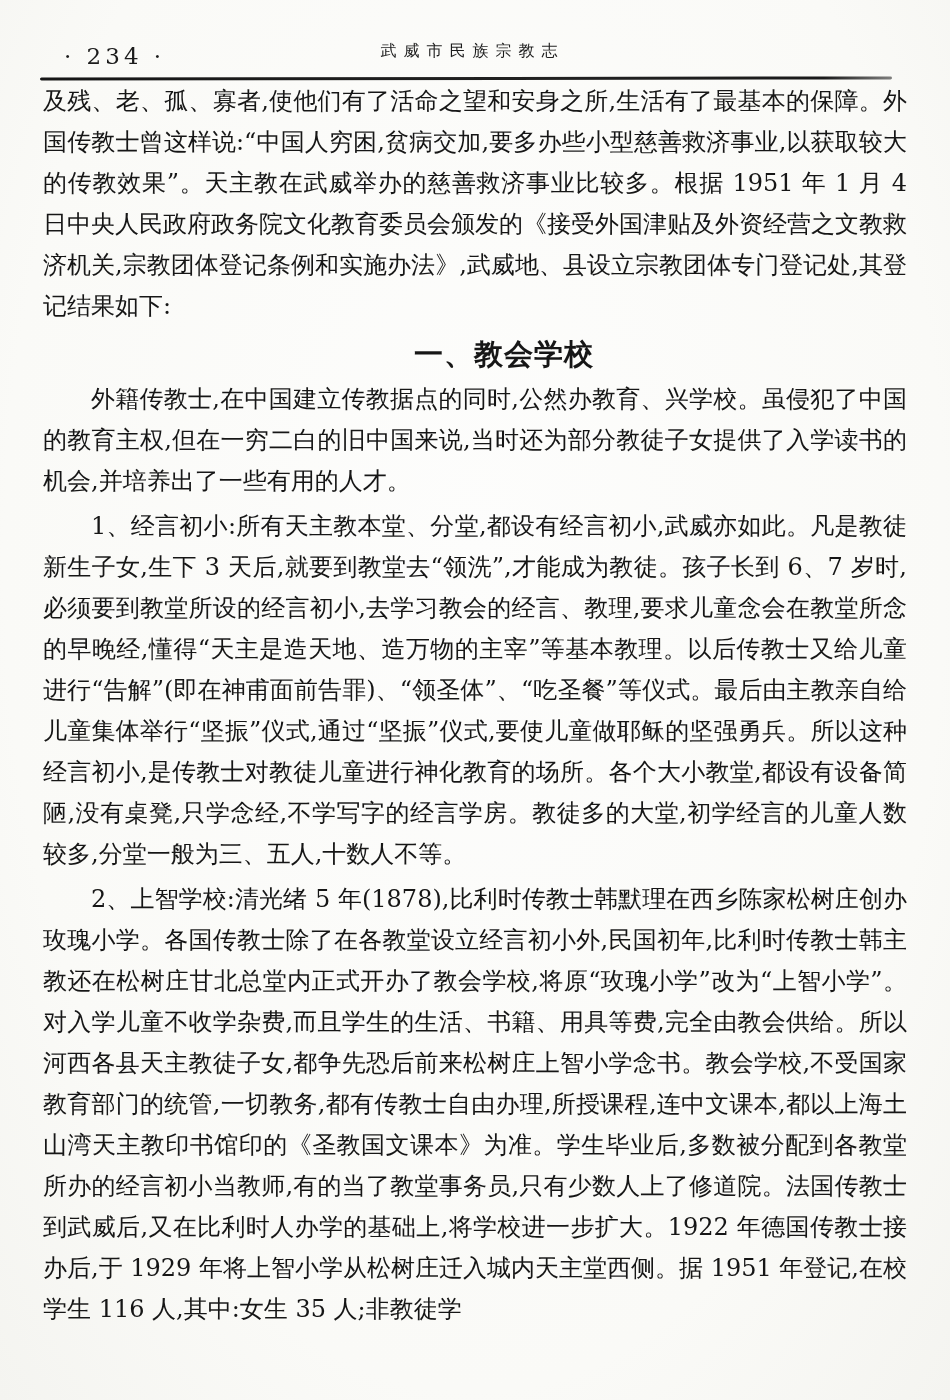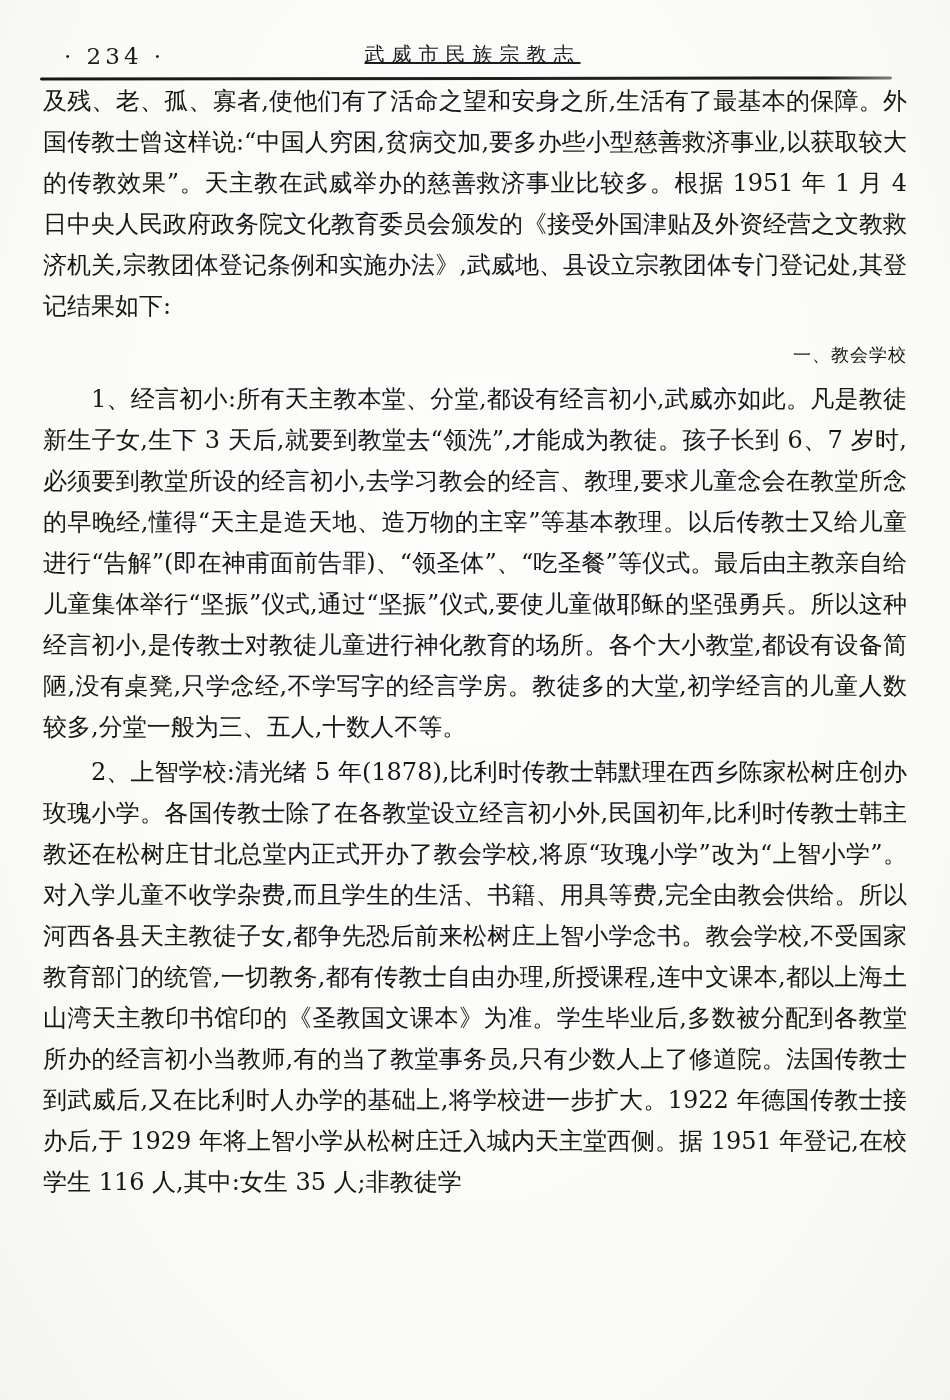--- a/index.html
+++ b/index.html
@@ -29,24 +29,23 @@
     font-size: 23px;
     letter-spacing: 4px;
     color: #1c1c1c;
   }
   .book-title {
     position: absolute;
     left: 0;
     right: 0;
     top: 1px;
     text-align: center;
-    font-size: 20px;
+    font-size: 16px;
     letter-spacing: 7px;
     color: #1c1c1c;
-    text-decoration: underline;
   }
   .head-rule {
     position: absolute;
     top: 77px;
     left: 40px;
     width: 852px;
     height: 3px;
     background: linear-gradient(to right, #161616 0%, #222 60%, #1a1a1a 92%, rgba(26,26,26,0.55) 100%);
     transform: rotate(-0.08deg);
     border-radius: 2px;
@@ -65,39 +64,40 @@
     text-align: justify;
     text-align-last: auto;
     text-justify: inter-character;
     word-break: break-all;
   }
   .para.continuation { text-indent: 0; margin-top: 0; }
   .para.paragraph   { text-indent: 2em; margin-top: 4px; }
   .para.heading {
     text-indent: 2em;
     margin-top: 7px;
-    font-weight: 400;
+    font-weight: 700;
     font-family: "DejaVu Sans", "Liberation Sans", sans-serif;
-    font-size: 18px;
-    text-align: right;
+    font-size: 29px;
+    text-align: center;
     letter-spacing: 1px;
   }
 </style>
 </head>
 <body>
 
 <div class="page">
 
   <div class="running-head">
     <span class="page-number">· 234 ·</span>
     <span class="book-title">武威市民族宗教志</span>
   </div>
 
   <div class="head-rule"></div>
 
   <div class="page-body">
       <div class="para continuation">及残、老、孤、寡者,使他们有了活命之望和安身之所,生活有了最基本的保障。外国传教士曾这样说:“中国人穷困,贫病交加,要多办些小型慈善救济事业,以获取较大的传教效果”。天主教在武威举办的慈善救济事业比较多。根据 1951 年 1 月 4 日中央人民政府政务院文化教育委员会颁发的《接受外国津贴及外资经营之文教救济机关,宗教团体登记条例和实施办法》,武威地、县设立宗教团体专门登记处,其登记结果如下:</div>
       <div class="para heading">一、教会学校</div>
+      <div class="para paragraph">外籍传教士,在中国建立传教据点的同时,公然办教育、兴学校。虽侵犯了中国的教育主权,但在一穷二白的旧中国来说,当时还为部分教徒子女提供了入学读书的机会,并培养出了一些有用的人才。</div>
       <div class="para paragraph">1、经言初小:所有天主教本堂、分堂,都设有经言初小,武威亦如此。凡是教徒新生子女,生下 3 天后,就要到教堂去“领洗”,才能成为教徒。孩子长到 6、7 岁时,必须要到教堂所设的经言初小,去学习教会的经言、教理,要求儿童念会在教堂所念的早晚经,懂得“天主是造天地、造万物的主宰”等基本教理。以后传教士又给儿童进行“告解”(即在神甫面前告罪)、“领圣体”、“吃圣餐”等仪式。最后由主教亲自给儿童集体举行“坚振”仪式,通过“坚振”仪式,要使儿童做耶稣的坚强勇兵。所以这种经言初小,是传教士对教徒儿童进行神化教育的场所。各个大小教堂,都设有设备简陋,没有桌凳,只学念经,不学写字的经言学房。教徒多的大堂,初学经言的儿童人数较多,分堂一般为三、五人,十数人不等。</div>
       <div class="para paragraph">2、上智学校:清光绪 5 年(1878),比利时传教士韩默理在西乡陈家松树庄创办玫瑰小学。各国传教士除了在各教堂设立经言初小外,民国初年,比利时传教士韩主教还在松树庄甘北总堂内正式开办了教会学校,将原“玫瑰小学”改为“上智小学”。对入学儿童不收学杂费,而且学生的生活、书籍、用具等费,完全由教会供给。所以河西各县天主教徒子女,都争先恐后前来松树庄上智小学念书。教会学校,不受国家教育部门的统管,一切教务,都有传教士自由办理,所授课程,连中文课本,都以上海土山湾天主教印书馆印的《圣教国文课本》为准。学生毕业后,多数被分配到各教堂所办的经言初小当教师,有的当了教堂事务员,只有少数人上了修道院。法国传教士到武威后,又在比利时人办学的基础上,将学校进一步扩大。1922 年德国传教士接办后,于 1929 年将上智小学从松树庄迁入城内天主堂西侧。据 1951 年登记,在校学生 116 人,其中:女生 35 人;非教徒学</div>
     </div>
 
 </div>
 
 </body></html>

